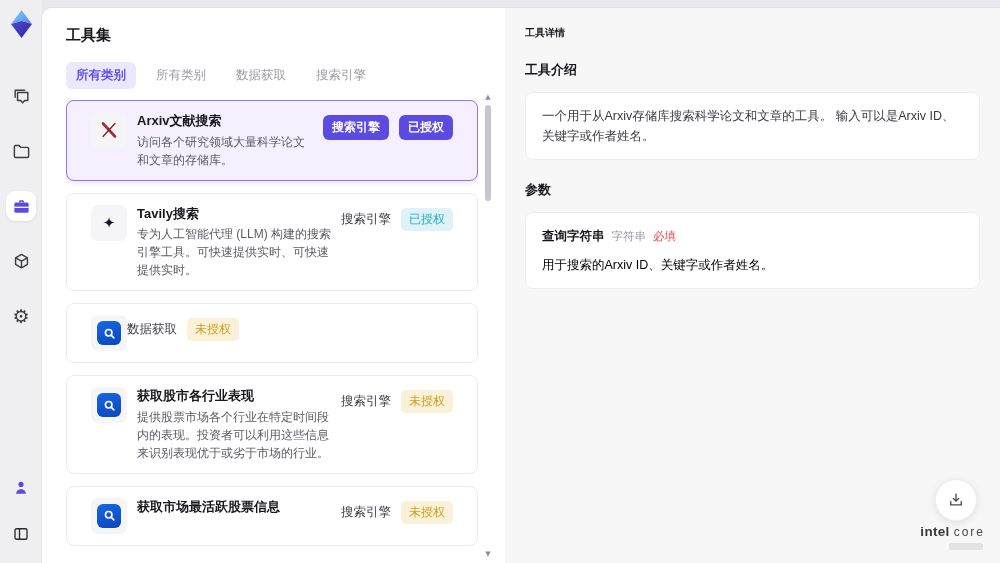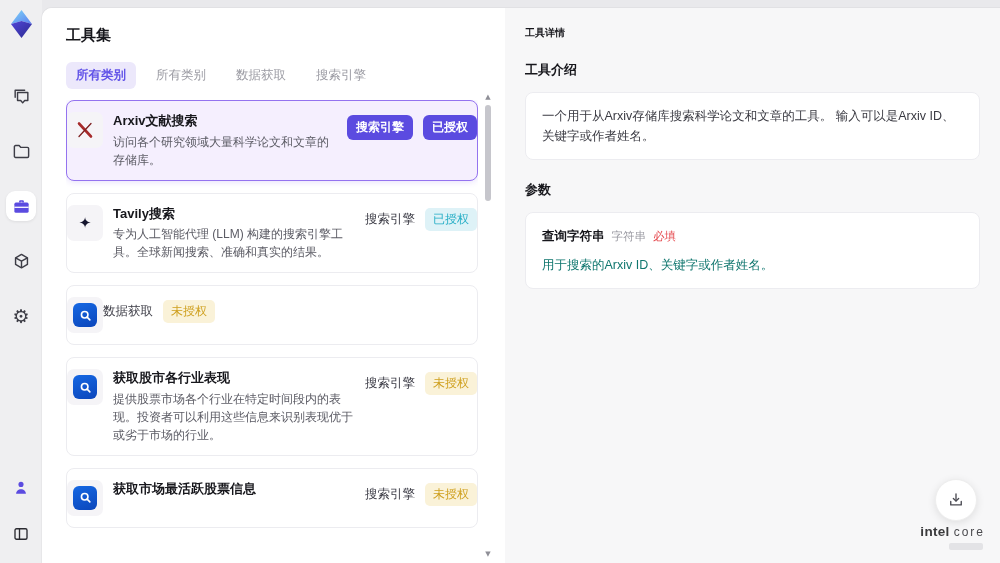--- a/index.html
+++ b/index.html
@@ -33,21 +33,21 @@
   .left-pane { width:463px; flex:0 0 463px; background:#fff; position:relative; padding:18px 27px 0 24px; }
   .page-title { font-size:15px; font-weight:bold; }
   .tabs { margin-top:17px; display:flex; gap:10px; font-size:12.5px; align-items:center; }
   .tab { padding:5px 10px; color:#9b9ba3; cursor:pointer; white-space:nowrap; }
   .tab.active { background:#ece8fb; color:#6254e8; border-radius:6px; font-weight:bold; }
 
   .tool-list { margin-top:11px; height:448px; overflow:hidden; }
   .card {
     display:flex; align-items:flex-start;
     border:1px solid #ececf0; border-radius:8px;
-    padding:11px 0; margin-bottom:12px; background:#fff; cursor:pointer;
+    padding:11px 24px; margin-bottom:12px; background:#fff; cursor:pointer;
   }
   .card.selected { background:#f5effe; border:1px solid #9473ef; box-shadow:0 1px 6px rgba(118,78,240,.18); }
   .tool-icon {
     width:36px; height:36px; flex:0 0 36px; border-radius:7px;
     background:#f5f4f7; display:flex; align-items:center; justify-content:center;
   }
   .tool-icon .blue-tile {
     width:24px; height:24px; border-radius:6px;
     background:linear-gradient(160deg,#1668e3,#0b46bb);
     display:flex; align-items:center; justify-content:center;
@@ -76,21 +76,21 @@
   .detail-title { font-size:10px; font-weight:bold; }
   .section-heading { font-size:13px; font-weight:bold; margin-top:21px; }
   .box {
     margin-top:13px; background:#fff; border:1px solid #ececf0; border-radius:8px;
     padding:13px 16px; font-size:12.5px; color:#3a3a42; line-height:1.6;
   }
   .param-head { display:flex; align-items:baseline; gap:7px; }
   .param-name { font-size:12.5px; font-weight:bold; color:#17171c; }
   .param-type { font-size:11.5px; color:#9a9aa2; }
   .param-required { font-size:11.5px; color:#e5484d; }
-  .param-desc { margin-top:9px; font-size:12.5px; color:#0f766e; }
+  .param-desc { margin-top:9px; font-size:12.5px; color:#000000; }
 
   
   .download-fab {
     position:absolute; right:23px; bottom:42px; width:42px; height:42px;
     background:#fff; border-radius:50%; border:1px solid #eee;
     box-shadow:0 2px 8px rgba(0,0,0,.10);
     display:flex; align-items:center; justify-content:center; cursor:pointer;
   }
   .brand { position:absolute; right:15px; bottom:13px; }
   .brand-line { font-size:13.5px; color:#3a3a3c; letter-spacing:.3px; }
@@ -199,21 +199,21 @@
             <span class="badge">已授权</span>
           </div>
         </div>
 
         <div class="card">
           <div class="tool-icon">
             <span class="tavily-glyph">✦</span>
           </div>
           <div class="tool-text">
             <div class="tool-name">Tavily搜索</div>
-            <div class="tool-desc">专为人工智能代理 (LLM) 构建的搜索引擎工具。全球新闻搜索、准确和真实的结果。</div>
+            <div class="tool-desc">专为人工智能代理 (LLM) 构建的搜索引擎工具。可快速提供实时、可快速提供实时。</div>
           </div>
           <div class="tool-meta">
             <span class="cat">搜索引擎</span>
             <span class="badge teal">已授权</span>
           </div>
         </div>
 
         <div class="card">
           <div class="tool-icon">
             <span class="blue-tile">

